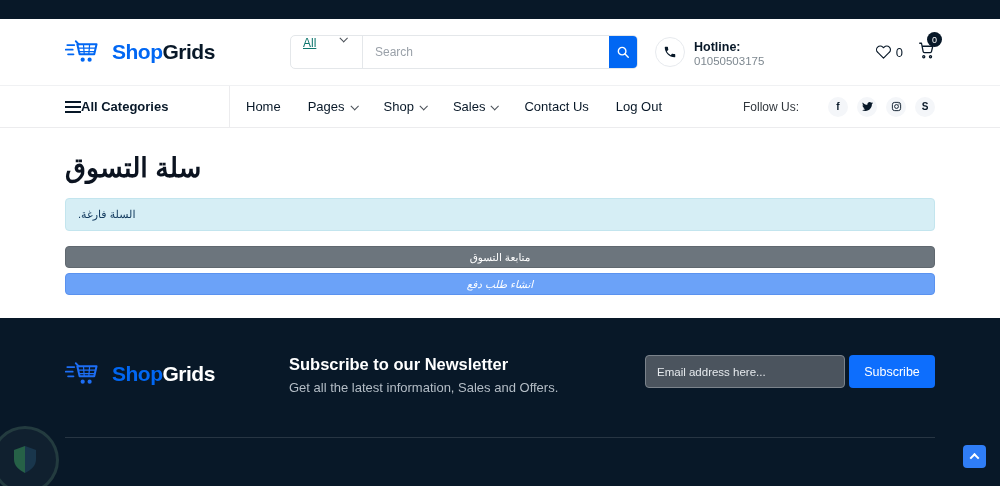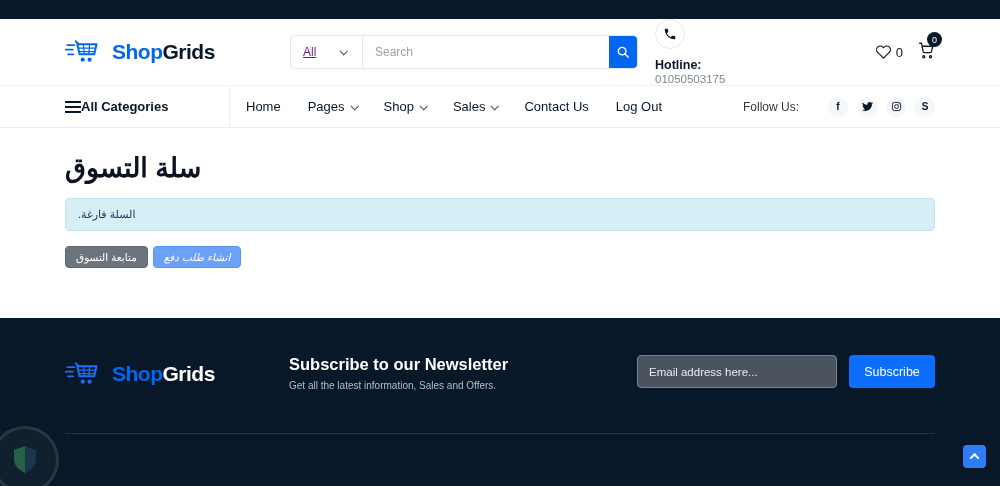--- a/index.html
+++ b/index.html
@@ -10,26 +10,26 @@
   .topbar { height:19px; background:#081828; }
 
   
   .header { height:66px; display:flex; align-items:center; padding:0 65px; background:#fff; }
   .logo { display:flex; align-items:center; gap:7px; flex:0 0 225px; cursor:pointer; }
   .logo-text { font-size:21px; font-weight:800; letter-spacing:-0.5px; color:#081828; }
   .logo-text .blue { color:#0167f3; }
   .footer .logo-text { color:#fff; }
 
   .searchwrap { display:flex; align-items:stretch; height:34px; width:348px; border:1px solid #e4e7ea; border-radius:5px; background:#fff; }
-  .search-cat { display:flex; align-items:center; gap:18px; padding:0 12px; border-right:1px solid #e4e7ea; font-size:12px; color:#701a75; cursor:pointer; min-width:72px;text-decoration:underline; }
+  .search-cat { display:flex; gap:18px; padding:0 12px; border-right:1px solid #e4e7ea; font-size:12px; color:#0f766e; cursor:pointer; min-width:72px;text-decoration:underline; }
   .searchwrap input { flex:1; border:0; outline:none; padding:0 12px; font-size:12px; color:#333; font-family:"Liberation Sans", sans-serif; }
   .searchwrap input::placeholder { color:#9aa1a9; }
   .search-btn { width:28px; border:0; background:#0167f3; border-radius:0 4px 4px 0; display:flex; align-items:center; justify-content:center; cursor:pointer; }
 
-  .hotline { display:flex; align-items:flex-start; gap:9px; margin-left:17px;flex-direction:column; }
+  .hotline { display:flex; align-items:flex-end; gap:9px; margin-left:17px; }
   .phone-circle { width:30px; height:30px; border:1px solid #e7eaee; border-radius:50%; display:flex; align-items:center; justify-content:center; }
   .hl-label { font-size:12.5px; font-weight:700; color:#081828; }
   .hl-num { font-size:11.5px; color:#7e8890; margin-top:1px; }
 
   .hdr-icons { margin-left:auto; display:flex; align-items:center; gap:14px; }
   .wish { display:flex; align-items:center; gap:4px; cursor:pointer; text-decoration:none; }
   .wish .cnt { font-size:13px; color:#081828; }
   .cartbtn { position:relative; cursor:pointer; }
   .badge { position:absolute; top:-9px; right:-7px; min-width:15px; height:15px; border-radius:50%; background:#081828; color:#fff; font-size:9px; display:flex; align-items:center; justify-content:center; }
 
@@ -42,32 +42,32 @@
   .navlinks a { display:flex; align-items:center; font-size:13px; color:#081828; text-decoration:none; cursor:pointer; }
   .chev { width:6px; height:6px; border-right:1.4px solid #4a5058; border-bottom:1.4px solid #4a5058; transform:rotate(45deg) translateY(-1px); display:inline-block; margin-left:6px; }
   .follow { margin-left:auto; display:flex; align-items:center; gap:9px; }
   .follow-label { font-size:12px; color:#30363c; margin-right:20px; }
   .soc { width:20px; height:20px; border-radius:50%; background:#f4f6f9; color:#081828; display:flex; align-items:center; justify-content:center; font-size:10px; font-weight:700; cursor:pointer; text-decoration:none; }
 
   
   .main { height:190px; padding:0 65px; background:#fff; }
   .page-title { padding-top:24px; font-size:27px; font-weight:700; color:#0b1320; }
   .alert { margin-top:14px; height:33px; background:#d6eef5; border:1px solid #c3e5ee; border-radius:4px; display:flex; align-items:center; padding:0 12px; font-size:11px; color:#123a5e; }
-  .btnrow { margin-top:15px; display:flex; gap:5px; }
+  .btnrow { margin-top:15px; display:flex; gap:5px;flex-direction:column; }
   .btn { border-radius:4px; font-size:10.5px; color:#fff; padding:4px 10px; height:22px; cursor:pointer; font-family:"Liberation Sans", sans-serif; }
   .btn-gray { background:#6c757d; border:1px solid #60686f; }
   .btn-lightblue { background:#6ba2f8; border:1px solid #5a92ef;font-style:italic; }
 
   
   .footer { position:relative; height:168px; background:#081828; padding:37px 65px 0; }
   .f-row { display:flex; align-items:flex-start; }
   .f-logo { flex:0 0 224px; display:flex; align-items:center; gap:7px; margin-top:3px; }
   .nl-title { font-size:16.5px; font-weight:800; color:#fff; }
-  .nl-sub { font-size:10px; color:#b4bdc6; margin-top:6px; }
-  .f-form { margin-left:auto; display:flex; gap:12px; }
+  .nl-sub { font-size:13px; color:#b4bdc6; margin-top:6px; }
+  .f-form { margin-left:auto; display:flex; gap:4px; }
   .f-form input { width:200px; height:33px; background:#4b545e; border:1px solid #7b838b; border-radius:4px; padding:0 11px; font-size:11.5px; color:#fff; outline:none; font-family:"Liberation Sans", sans-serif; }
   .f-form input::placeholder { color:#e6eaee; }
   .subscribe { width:86px; height:33px; background:#0d6efd; color:#fff; border:0; border-radius:4px; font-size:12.5px; cursor:pointer; font-family:"Liberation Sans", sans-serif; }
   .f-divider { margin-top:42px; border-top:1px solid rgba(255,255,255,0.13); }
   .scrolltop { position:absolute; right:14px; bottom:18px; width:23px; height:23px; background:#2f7df6; border:0; border-radius:4px; display:flex; align-items:center; justify-content:center; cursor:pointer; }
   .scrolltop i { width:7px; height:7px; border-left:2px solid #fff; border-top:2px solid #fff; transform:rotate(45deg) translate(1px,1px); display:block; }
   .wm { position:absolute; left:-9px; bottom:-8px; width:68px; height:68px; border-radius:50%; border:3px solid rgba(140,200,150,0.30); background:rgba(210,230,220,0.08); opacity:0.55; display:flex; align-items:center; justify-content:center; }
 </style>
 </head>
 <body>

